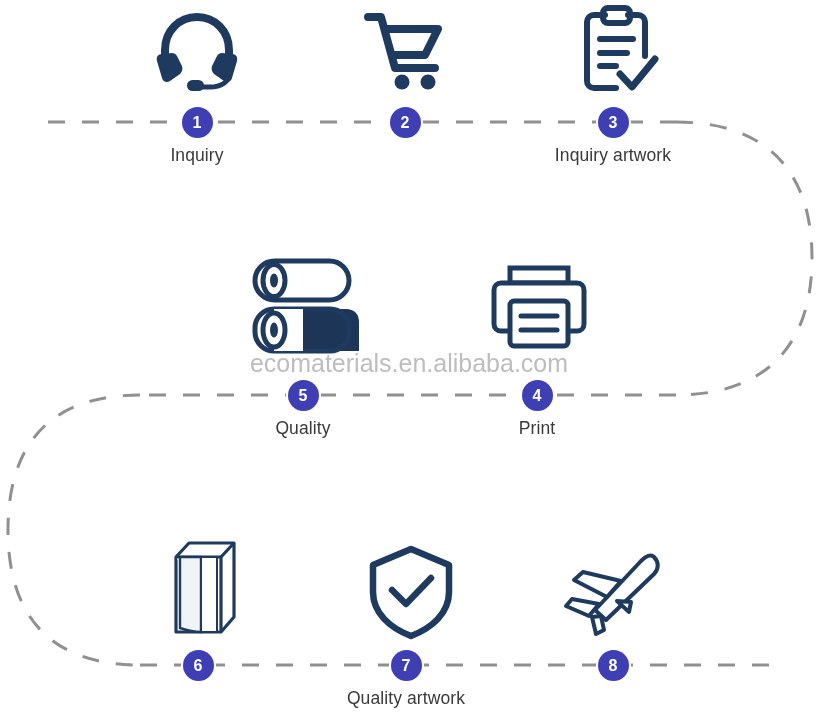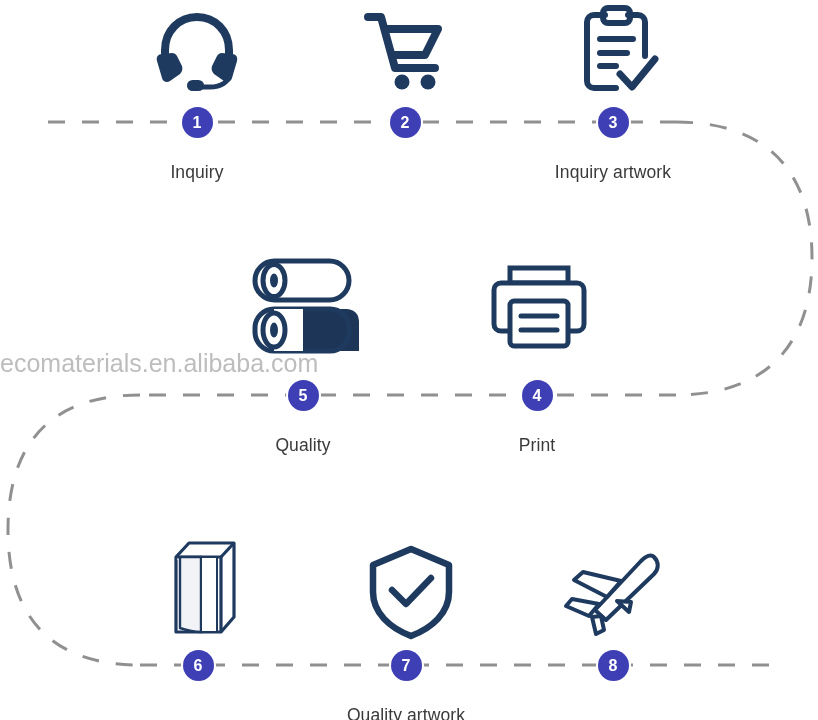--- a/index.html
+++ b/index.html
@@ -55,34 +55,34 @@
     font-size: 16px;
     font-weight: bold;
     line-height: 31px;
     text-align: center;
     margin: 0 auto;
     display: block;
     font-family: "Liberation Sans", sans-serif;
     box-shadow: 0 0 0 2px #ffffff;
   }
   .step-label {
-    margin-top: 24px;
+    margin-top: 7px;
     font-size: 17.5px;
     color: #3a3a3a;
     font-family: "Liberation Sans", sans-serif;
     white-space: nowrap;
     letter-spacing: 0.1px;
   }
   
   #watermark {
     position: absolute;
     left: 0;
     top: 349px;
     width: 818px;
-    text-align: left;
+    text-align: center;
     font-size: 25px;
     color: #bdbdbd;
     font-family: "Liberation Sans", sans-serif;
     letter-spacing: 0px;
     white-space: nowrap;
   }
 </style>
 </head>
 <body>
 

